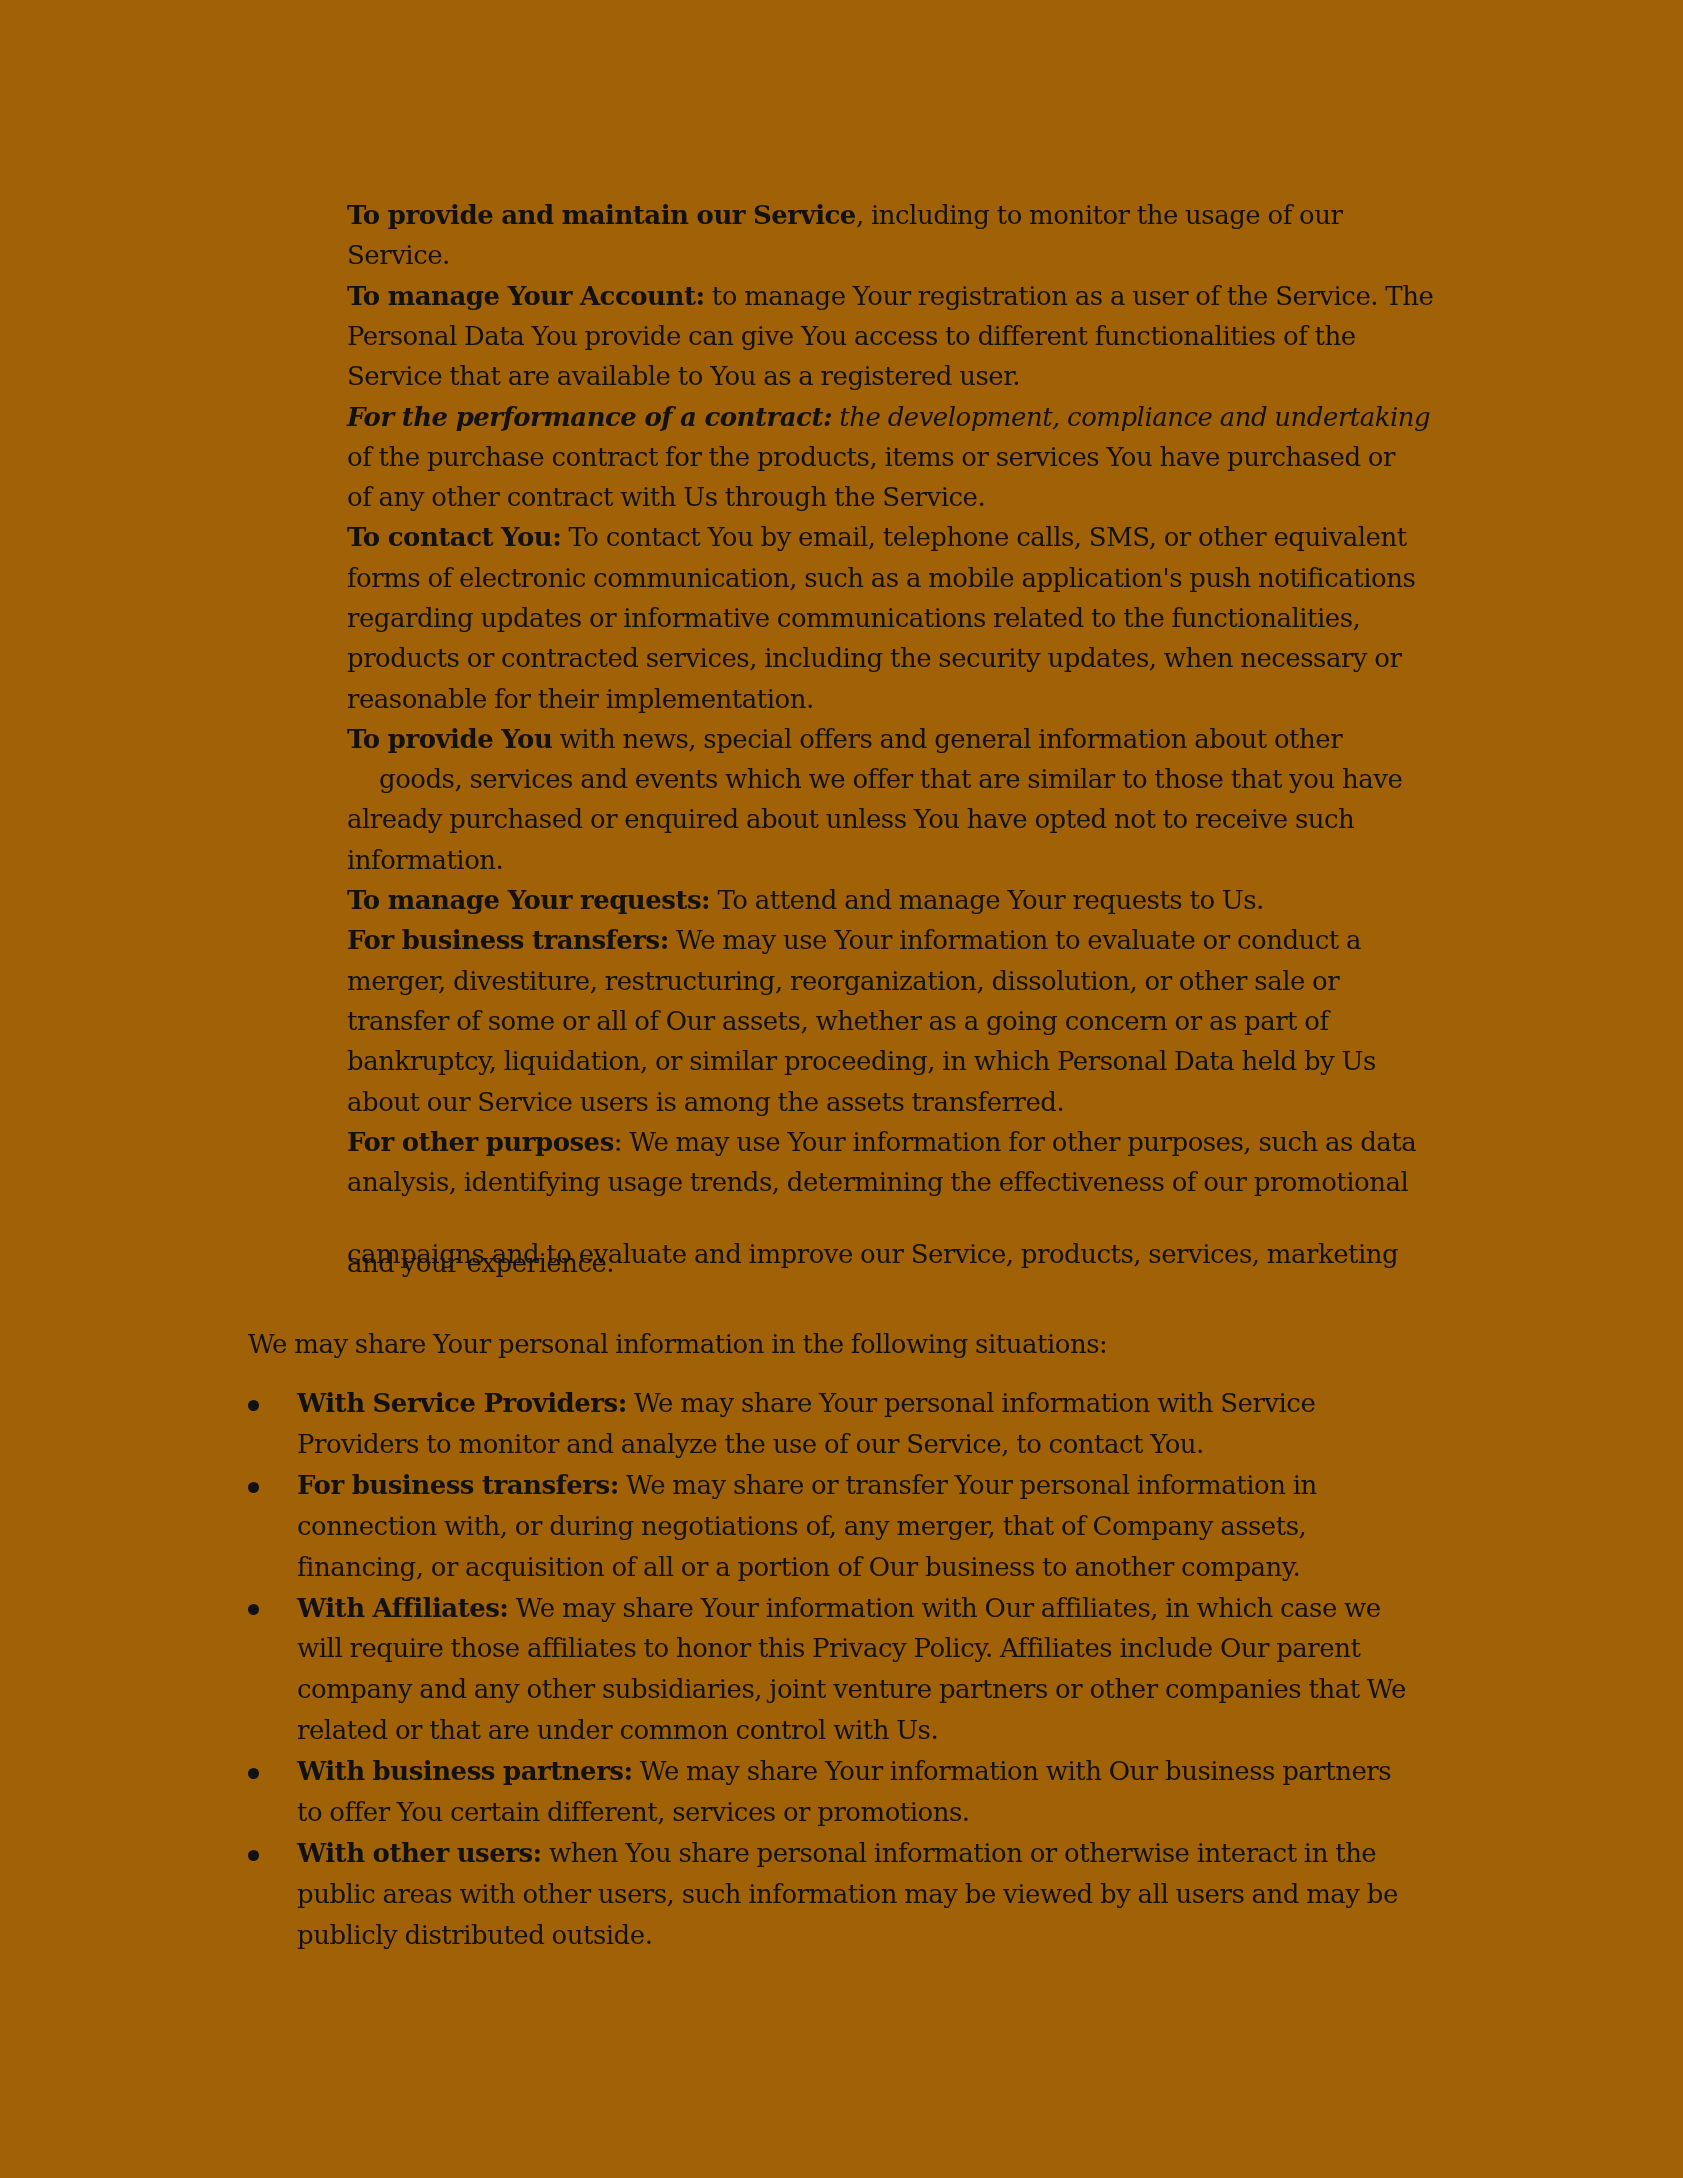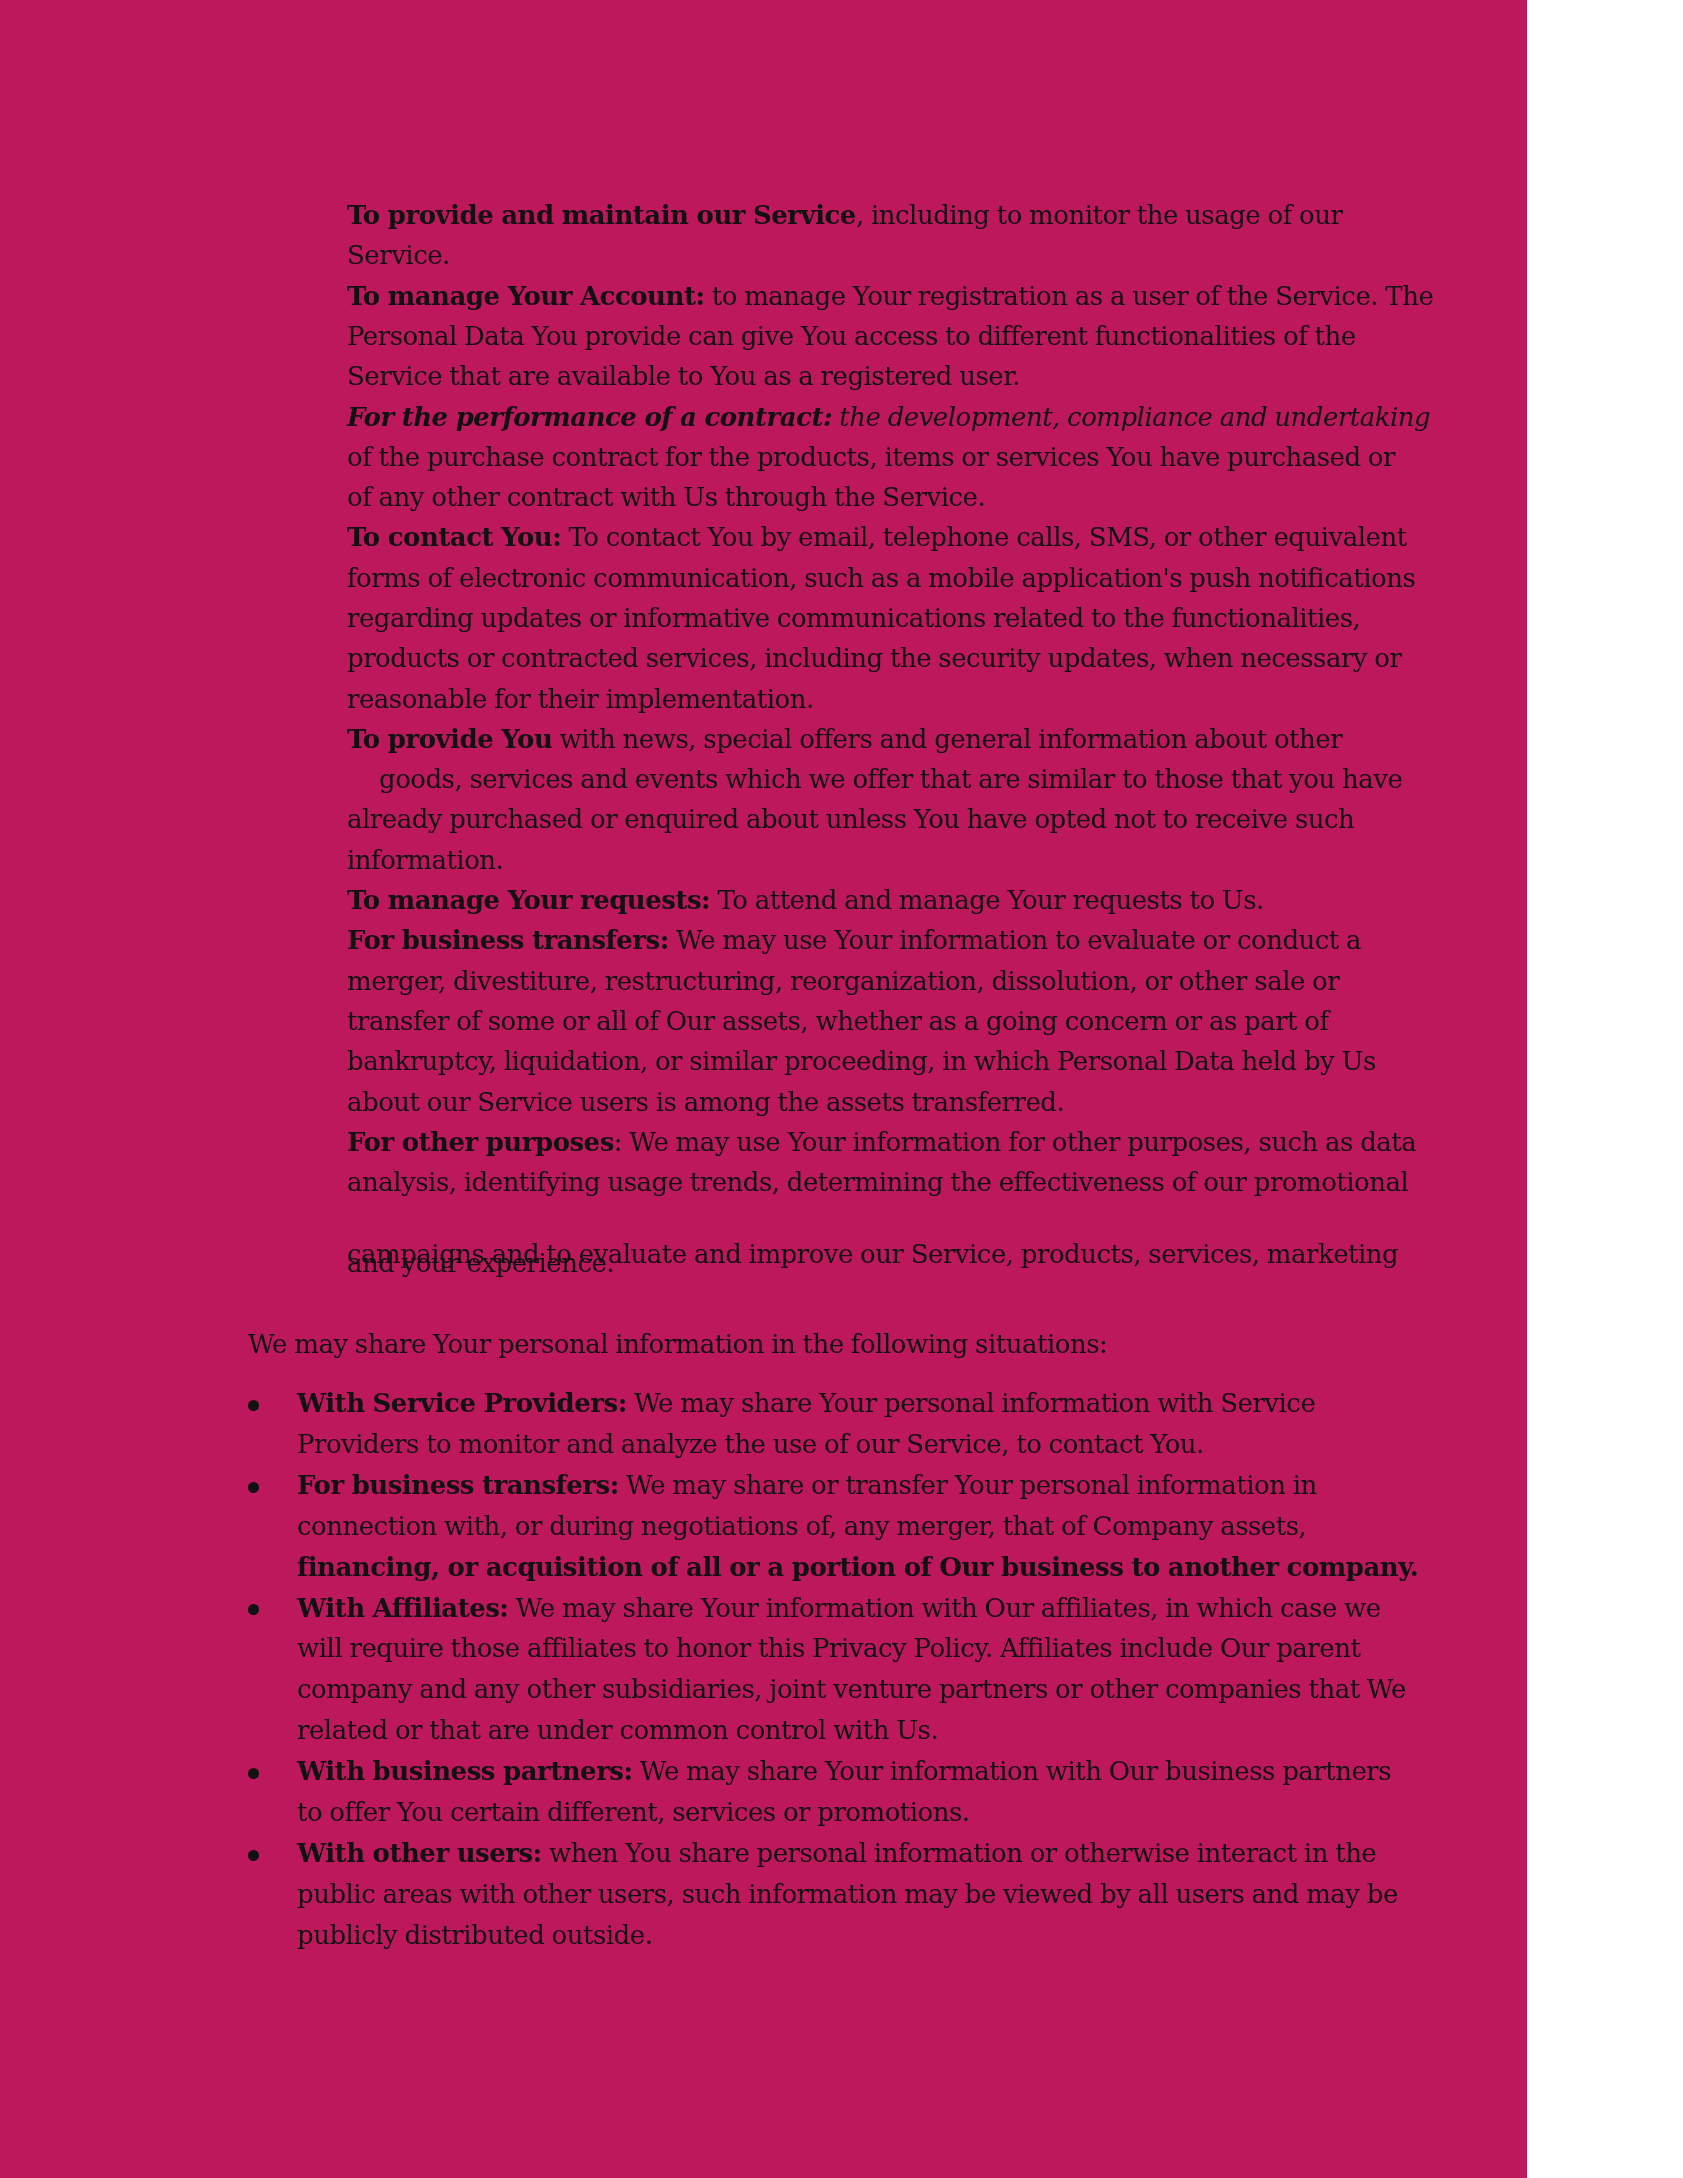--- a/index.html
+++ b/index.html
@@ -11,22 +11,22 @@
     width: 1683px;
     height: 2178px;
     position: relative;
     overflow: hidden;
     font-family: "DejaVu Serif", "Liberation Serif", serif;
     color: #111111;
   }
   .page {
     position: absolute;
     left: 0; top: 0;
-    width: 1527px; height: 2178px;
-    background: #be185d;
+    width: 1683px; height: 2178px;
+    background: #a16207;
   }
   .text-line {
     position: absolute;
     white-space: nowrap;
     font-size: 26px;
     line-height: 41px;
     letter-spacing: -0.5px;
     word-spacing: -0.5px;
   }
   .text-line b {
@@ -97,21 +97,21 @@
   <div id="sharing-list">
       <div>
         <div class="bullet-dot" style="top: 1400px;"></div>
         <div class="text-line bullet-text" style="top: 1383px;"><b>With Service Providers:</b><span> We may share Your personal information with Service</span></div>
         <div class="text-line bullet-text" style="top: 1424px;"><span>Providers to monitor and analyze the use of our Service, to contact You.</span></div>
       </div>
       <div>
         <div class="bullet-dot" style="top: 1482px;"></div>
         <div class="text-line bullet-text" style="top: 1465px;"><b>For business transfers:</b><span> We may share or transfer Your personal information in</span></div>
         <div class="text-line bullet-text" style="top: 1506px;"><span>connection with, or during negotiations of, any merger, that of Company assets,</span></div>
-        <div class="text-line bullet-text" style="top: 1547px; font-weight: bold;"><span>financing, or acquisition of all or a portion of Our business to another company.</span></div>
+        <div class="text-line bullet-text" style="top: 1547px;"><span>financing, or acquisition of all or a portion of Our business to another company.</span></div>
       </div>
       <div>
         <div class="bullet-dot" style="top: 1604px;"></div>
         <div class="text-line bullet-text" style="top: 1588px;"><b>With Affiliates:</b><span> We may share Your information with Our affiliates, in which case we</span></div>
         <div class="text-line bullet-text" style="top: 1628px;"><span>will require those affiliates to honor this Privacy Policy. Affiliates include Our parent</span></div>
         <div class="text-line bullet-text" style="top: 1669px;"><span>company and any other subsidiaries, joint venture partners or other companies that We</span></div>
         <div class="text-line bullet-text" style="top: 1710px;"><span>related or that are under common control with Us.</span></div>
       </div>
       <div>
         <div class="bullet-dot" style="top: 1768px;"></div>

